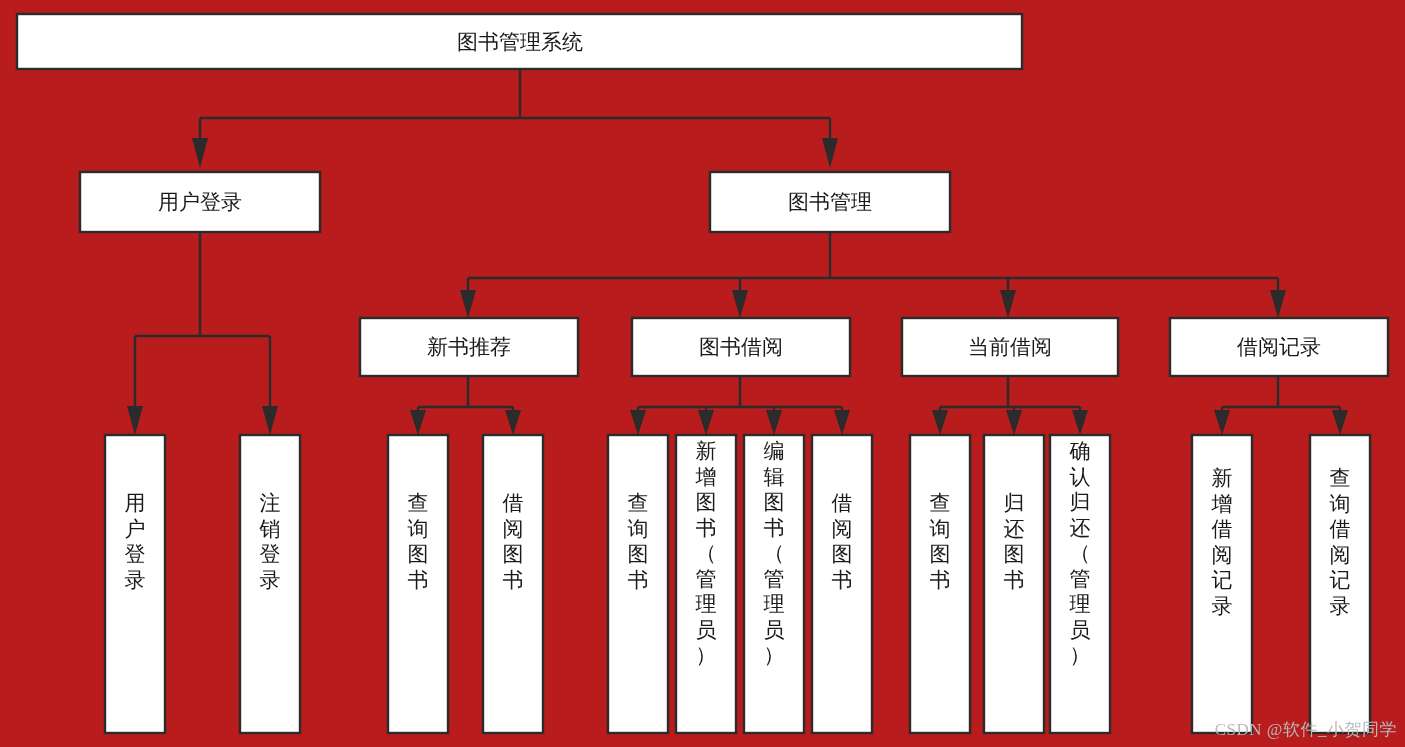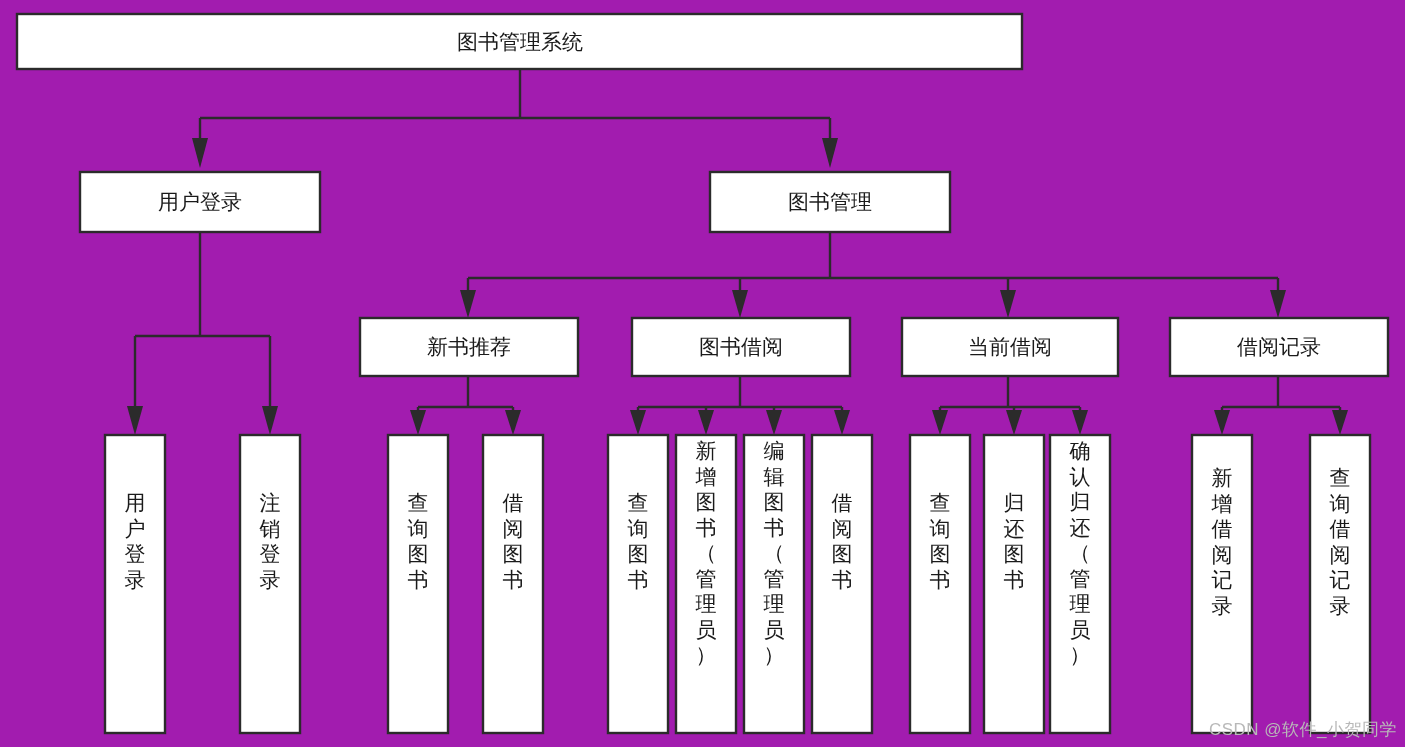--- a/index.html
+++ b/index.html
@@ -10,21 +10,21 @@
   body {
     width: 1405px;
     height: 747px;
     font-family: "DejaVu Sans", "Liberation Sans", sans-serif;
     overflow: hidden;
   }
   #diagram-root {
     position: relative;
     width: 1405px;
     height: 747px;
-    background: #a21caf;
+    background: #b91c1c;
   }
   svg.diagram-svg {
     position: absolute;
     left: 0;
     top: 0;
     width: 1405px;
     height: 747px;
   }
   .node-box {
     fill: #ffffff;
@@ -51,21 +51,21 @@
     stroke-linecap: butt;
   }
   .arrow-head {
     fill: #2b2b2b;
     stroke: none;
   }
   .watermark {
     position: absolute;
     right: 8px;
     bottom: 6px;
-    font-family: Liberation Sans, sans-serif;
+    font-family: Liberation Serif, serif;
     font-size: 17px;
     color: #b8b8b8;
     white-space: nowrap;
     letter-spacing: 0.5px;
   }
 </style>
 </head>
 <body>
 
 <div id="diagram-root">

